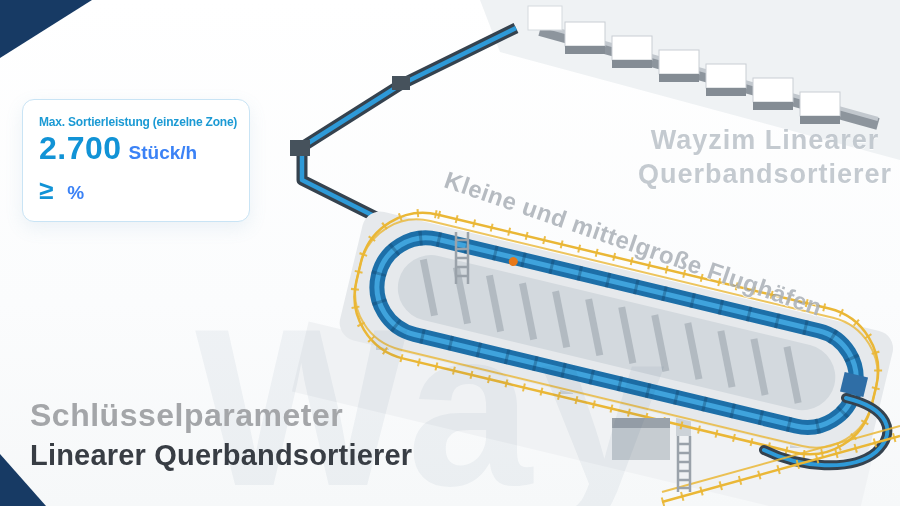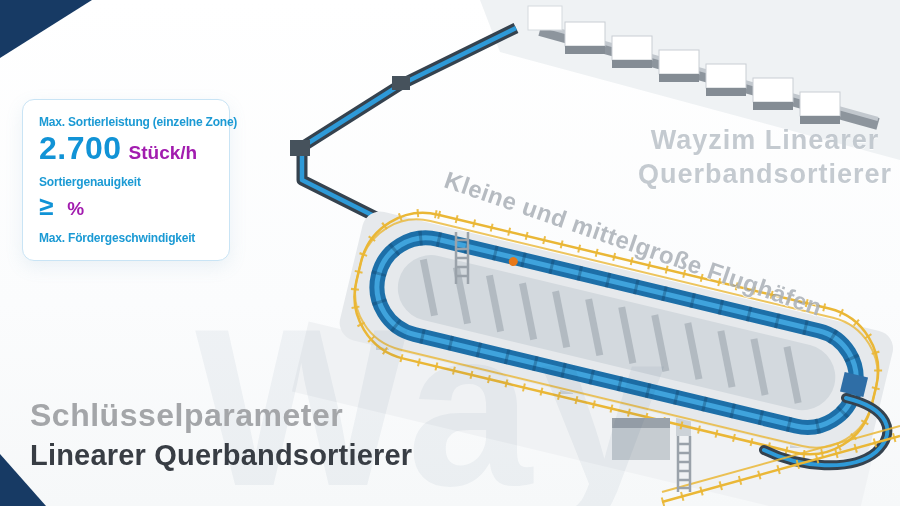--- a/index.html
+++ b/index.html
@@ -40,40 +40,40 @@
   .corner-bl { left:0; bottom:0; border-bottom:52px solid #173a64; border-right:46px solid transparent; }
 
   
   .tagline {
     position:absolute; left:35px; top:30px; z-index:3;
     font-size:15px; font-style:italic; font-weight:500; color:#82878c; letter-spacing:0.2px;
   }
 
   
   .spec-card {
-    position:absolute; left:22px; top:99px; width:208px; z-index:3;
+    position:absolute; left:22px; top:99px; width:228px; z-index:3;
     background:#ffffff; border:1.5px solid #c9e4f5; border-radius:12px;
     padding:15px 15px 6px 16px;
     box-shadow:0 6px 18px rgba(110,155,190,0.12);
   }
   .spec { margin-bottom:9px; }
   .spec-label {
     font-size:12px; font-weight:700; color:#1b9ad4;
     letter-spacing:-0.2px; white-space:nowrap; margin-bottom:2px;
   }
   .spec-value-row { display:flex; align-items:baseline; }
   .spec-prefix {
     font-size:26px; font-weight:800; color:#1193d6; margin-right:7px;
   }
   .spec-prefix:empty { display:none; }
   .spec-number {
     font-size:32px; font-weight:800; color:#1193d6; letter-spacing:0.5px; line-height:1.1;
   }
   .spec-unit {
-    font-size:19px; font-weight:600; color:#a21caf; margin-left:7px;
+    font-size:19px; font-weight:600; color:#3b82f6; margin-left:7px;
   }
 
   
   .titles { position:absolute; left:30px; top:399px; z-index:3; }
   .heading {
     font-size:32px; font-weight:800; color:#a4a6a9; line-height:1.05; letter-spacing:0.5px;
   }
   .subheading {
     margin-top:6px; font-size:29px; font-weight:700; color:#383d44; letter-spacing:0.2px;
   }
@@ -218,30 +218,28 @@
     <div class="spec">
       <div class="spec-label">Max. Sortierleistung (einzelne Zone)</div>
       <div class="spec-value-row">
 
         <span class="spec-number">2.700</span>
         <span class="spec-unit">Stück/h</span>
       </div>
     </div>
 
     <div class="spec">
-      <div class="spec-label">Sortiergenauigkeit</div>
       <div class="spec-value-row">
         <span class="spec-prefix">≥</span>
         <span class="spec-unit">%</span>
       </div>
     </div>
 
 
     <div class="spec">
-      <div class="spec-label">Max. Fördergeschwindigkeit</div>
     </div>
 
   </div>
 
   <div class="titles">
     <h1 class="heading">Schlüsselparameter</h1>
     <h2 class="subheading">Linearer Querbandsortierer</h2>
   </div>
 
 </div>

